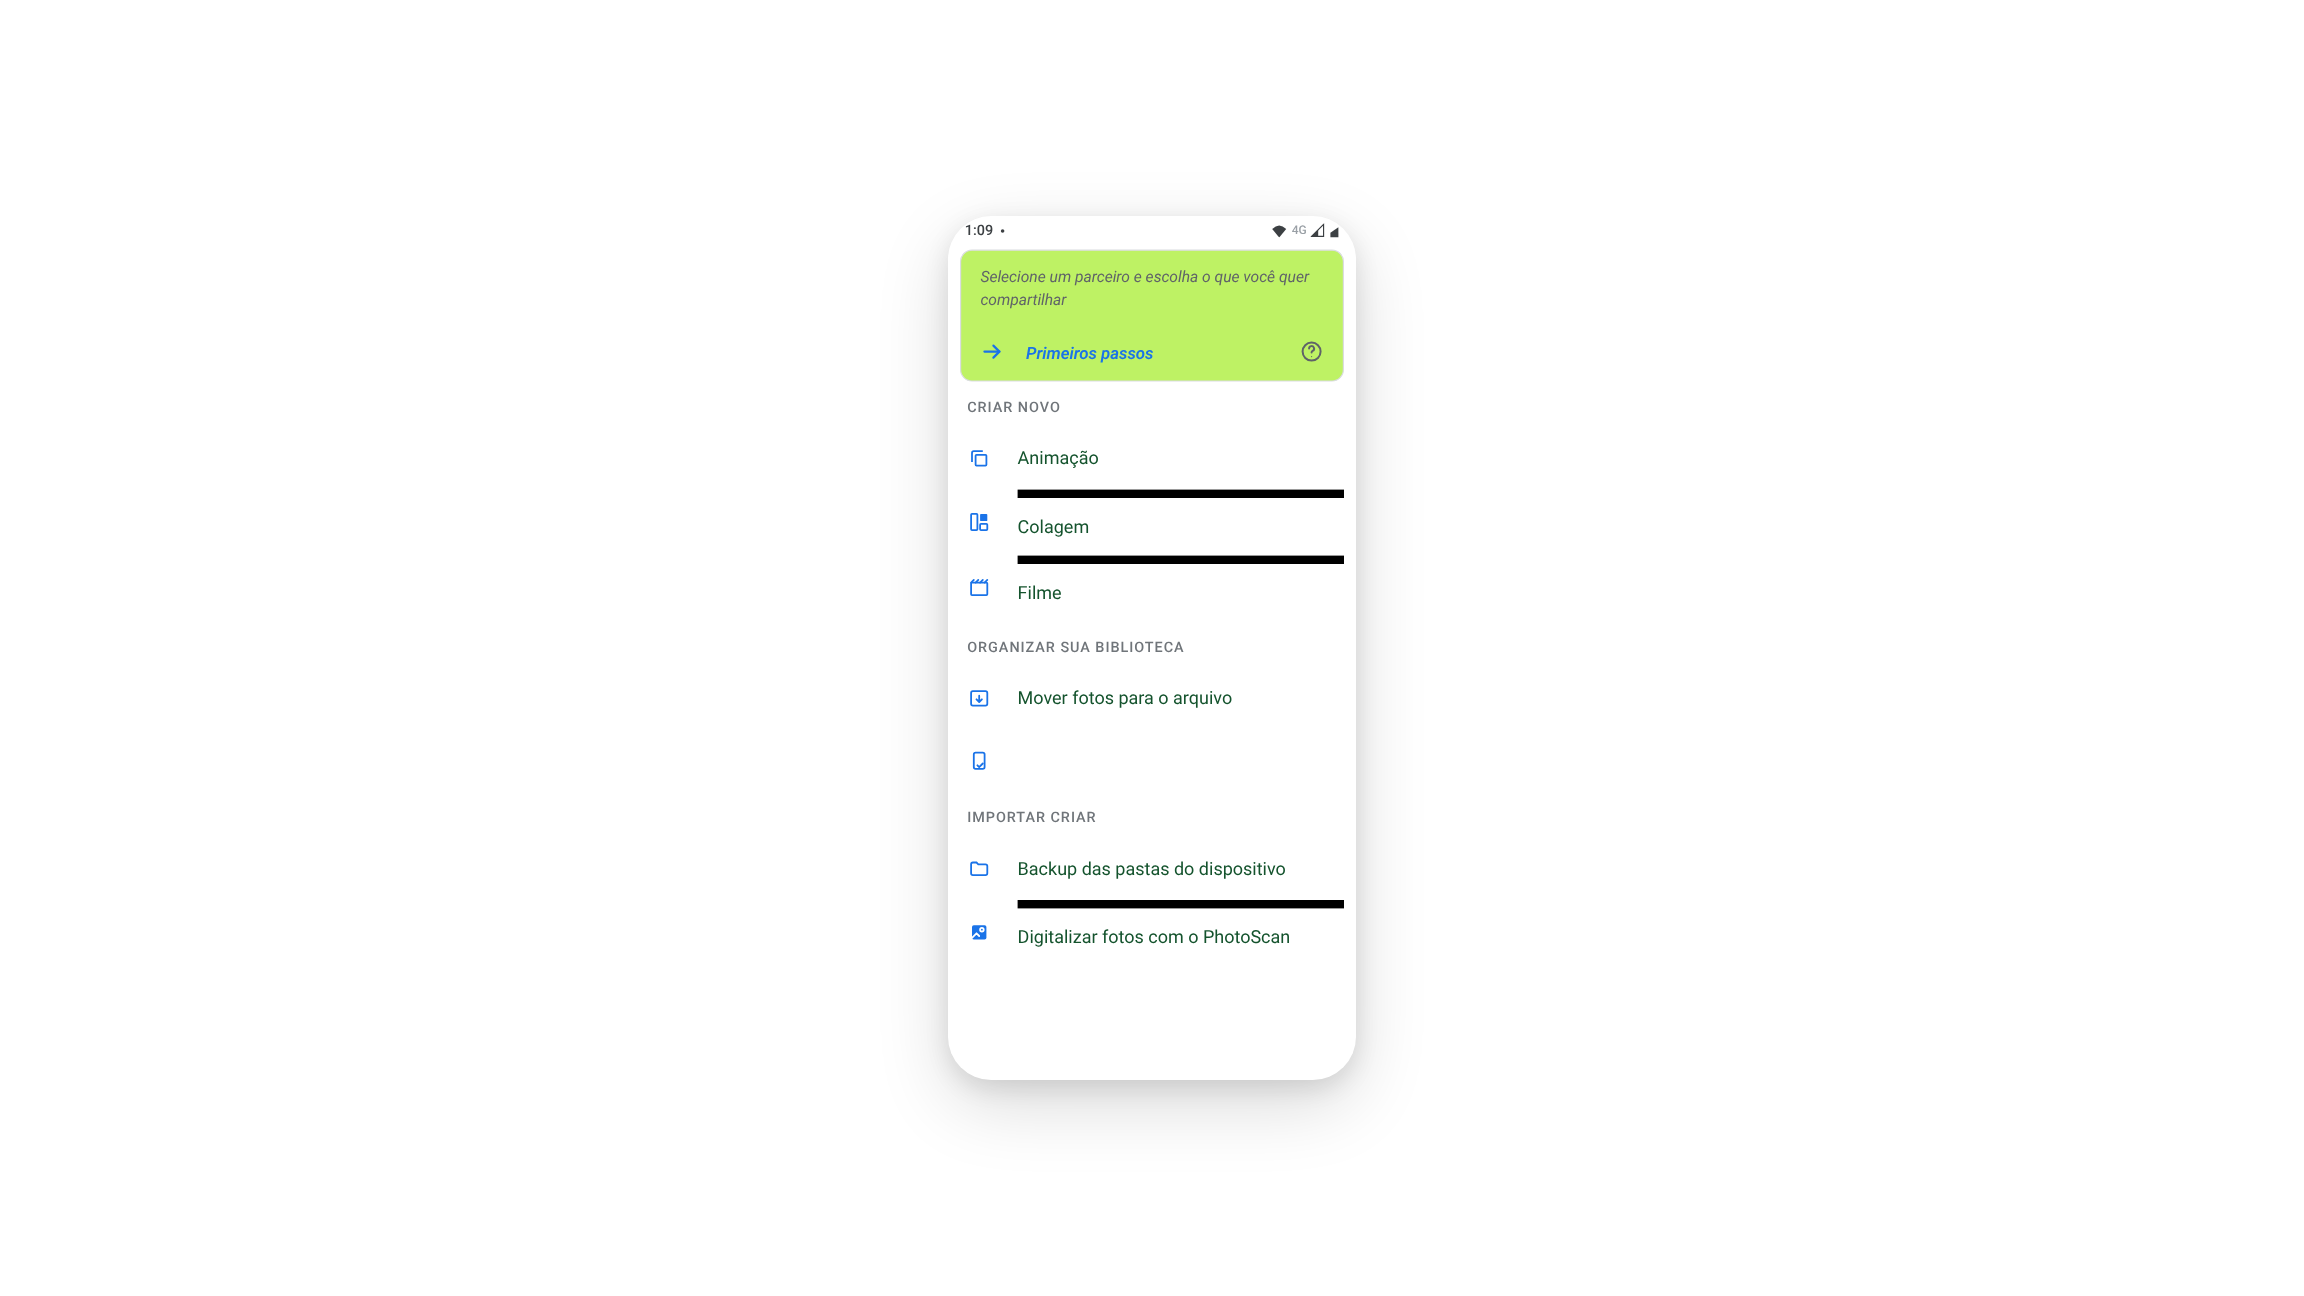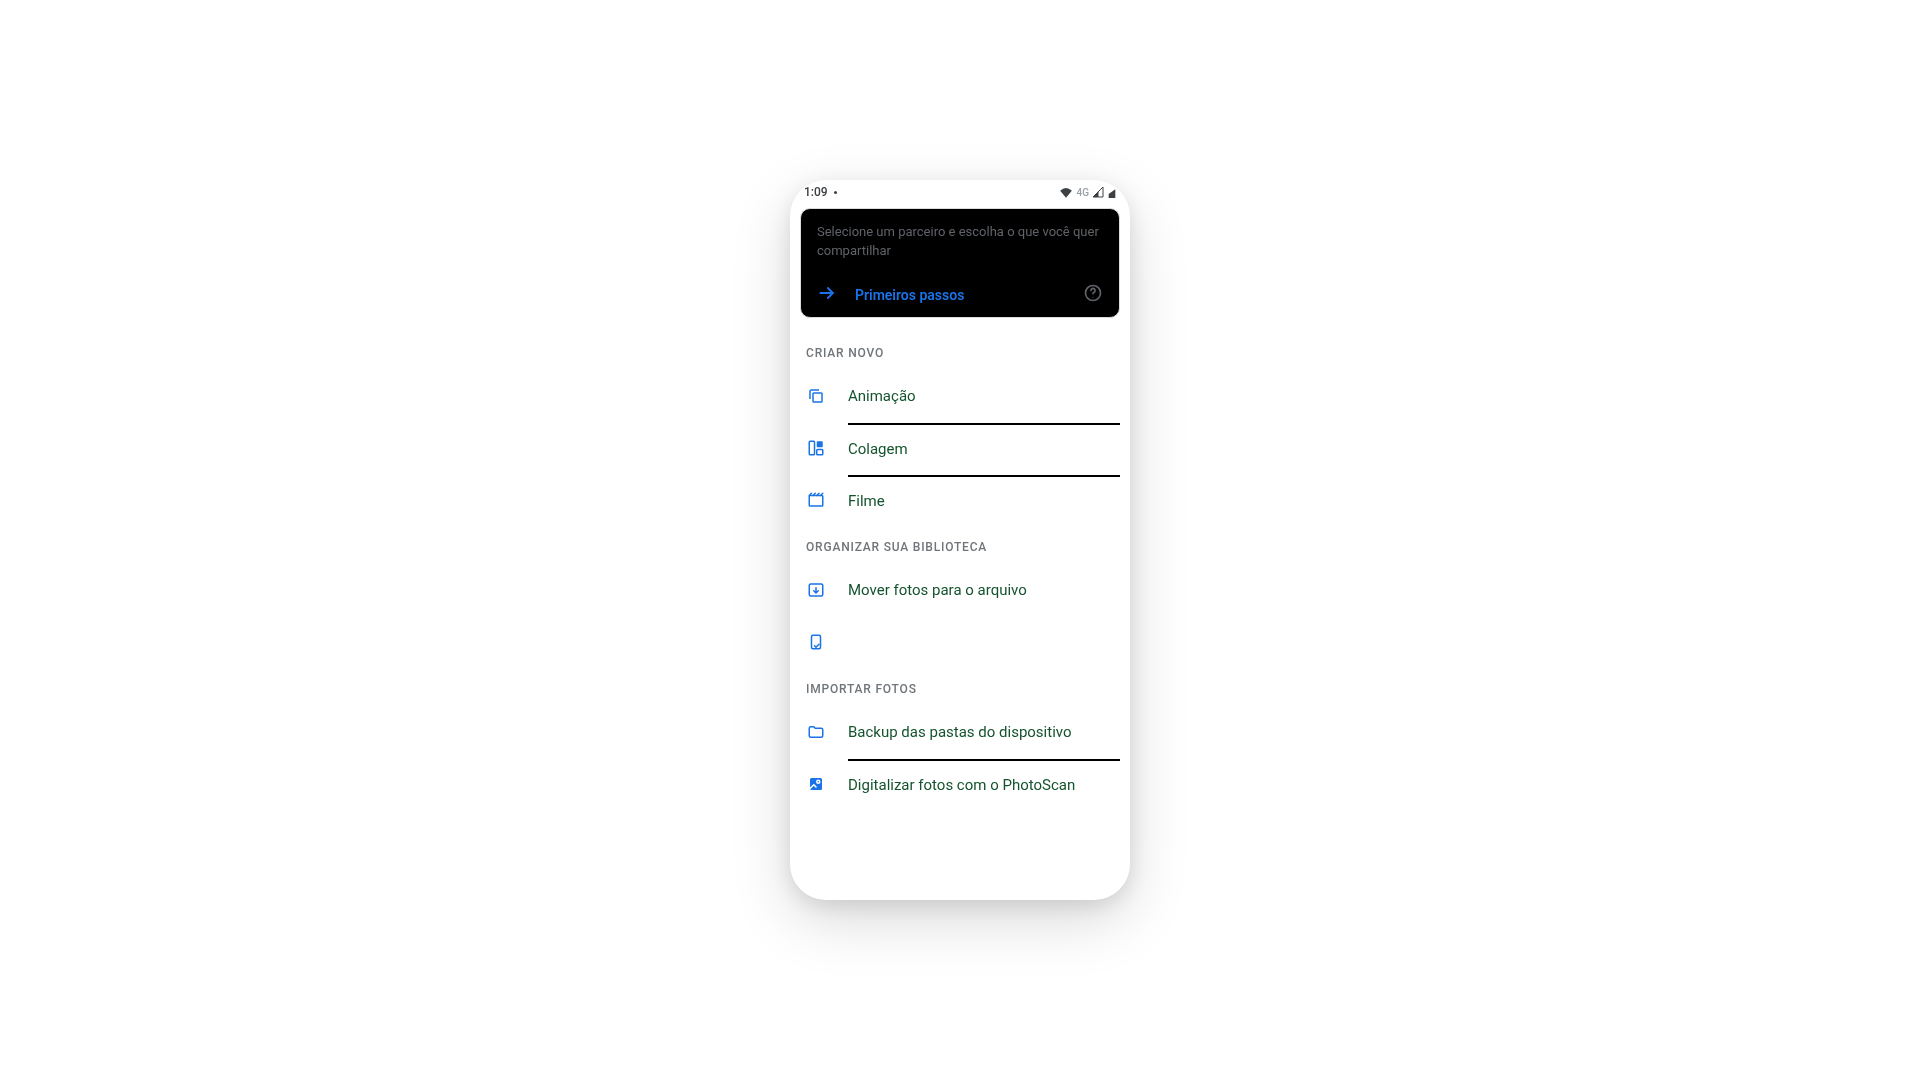--- a/index.html
+++ b/index.html
@@ -38,22 +38,22 @@
   .net-label { font-size:10px; color:#9aa0a6; font-weight:500; margin-right:-1px;}
   .content {
     padding: 4px 10px 8px 10px;
     height: calc(100% - 24px);
     overflow: hidden;
   }
   .card {
     border: 1px solid #dadce0;
     border-radius: 10px;
     padding: 14px 16px 10px 16px;
-    margin-bottom: 14px;
-    background:#000000;
+    background:#bef264;
+    font-style:italic;
   }
   .card-sub {
     font-size: 13px;
     line-height: 1.45;
     color: #5f6368;
     margin-bottom: 22px;
   }
   .card-action-row {
     display:flex; align-items:center; gap:18px;
   }
@@ -73,21 +73,21 @@
     font-weight: 500;
     padding: 14px 6px 10px 6px;
   }
   .row {
     display:flex; align-items:center; min-height:52px;
     gap:22px; padding-left:6px; cursor:pointer;
   }
   .row .label { font-size:15px; color:#14532d; flex:1; padding:15px 0; }
   .row .icon { width:20px; display:flex; align-items:center; justify-content:center;}
   .row .icon svg { stroke:#1a73e8; }
-  .group .row + .row .label { border-top:2px solid #000000; }
+  .group .row + .row .label { border-top:7px solid #000000; }
   .group .row:last-child .label { border-bottom:none;}
 </style>
 </head>
 <body>
 
 <div class="phone">
 
   <div class="statusbar">
     <div class="left">
       <span>1:09</span>
@@ -183,21 +183,21 @@
       <div class="row">
         <span class="icon">
           <svg width="18" height="18" viewBox="0 0 24 24" fill="none" stroke-width="2">
               <rect x="6" y="3" width="12" height="18" rx="2"></rect>
               <path d="M10 17 l2 2 4-4" stroke-linecap="round" stroke-linejoin="round"></path>
             </svg>
         </span>
       </div>
     </div>
 
-    <div class="section-title">IMPORTAR FOTOS</div>
+    <div class="section-title">IMPORTAR CRIAR</div>
     <div class="group">
       <div class="row">
         <span class="icon">
           <svg width="18" height="18" viewBox="0 0 24 24" fill="none" stroke-width="2">
               <path d="M3 7 a2 2 0 0 1 2-2 h4 l2 2 h8 a2 2 0 0 1 2 2 v8 a2 2 0 0 1-2 2 H5 a2 2 0 0 1-2-2 Z"></path>
             </svg>
         </span>
         <span class="label">Backup das pastas do dispositivo</span>
       </div>
       <div class="row">

